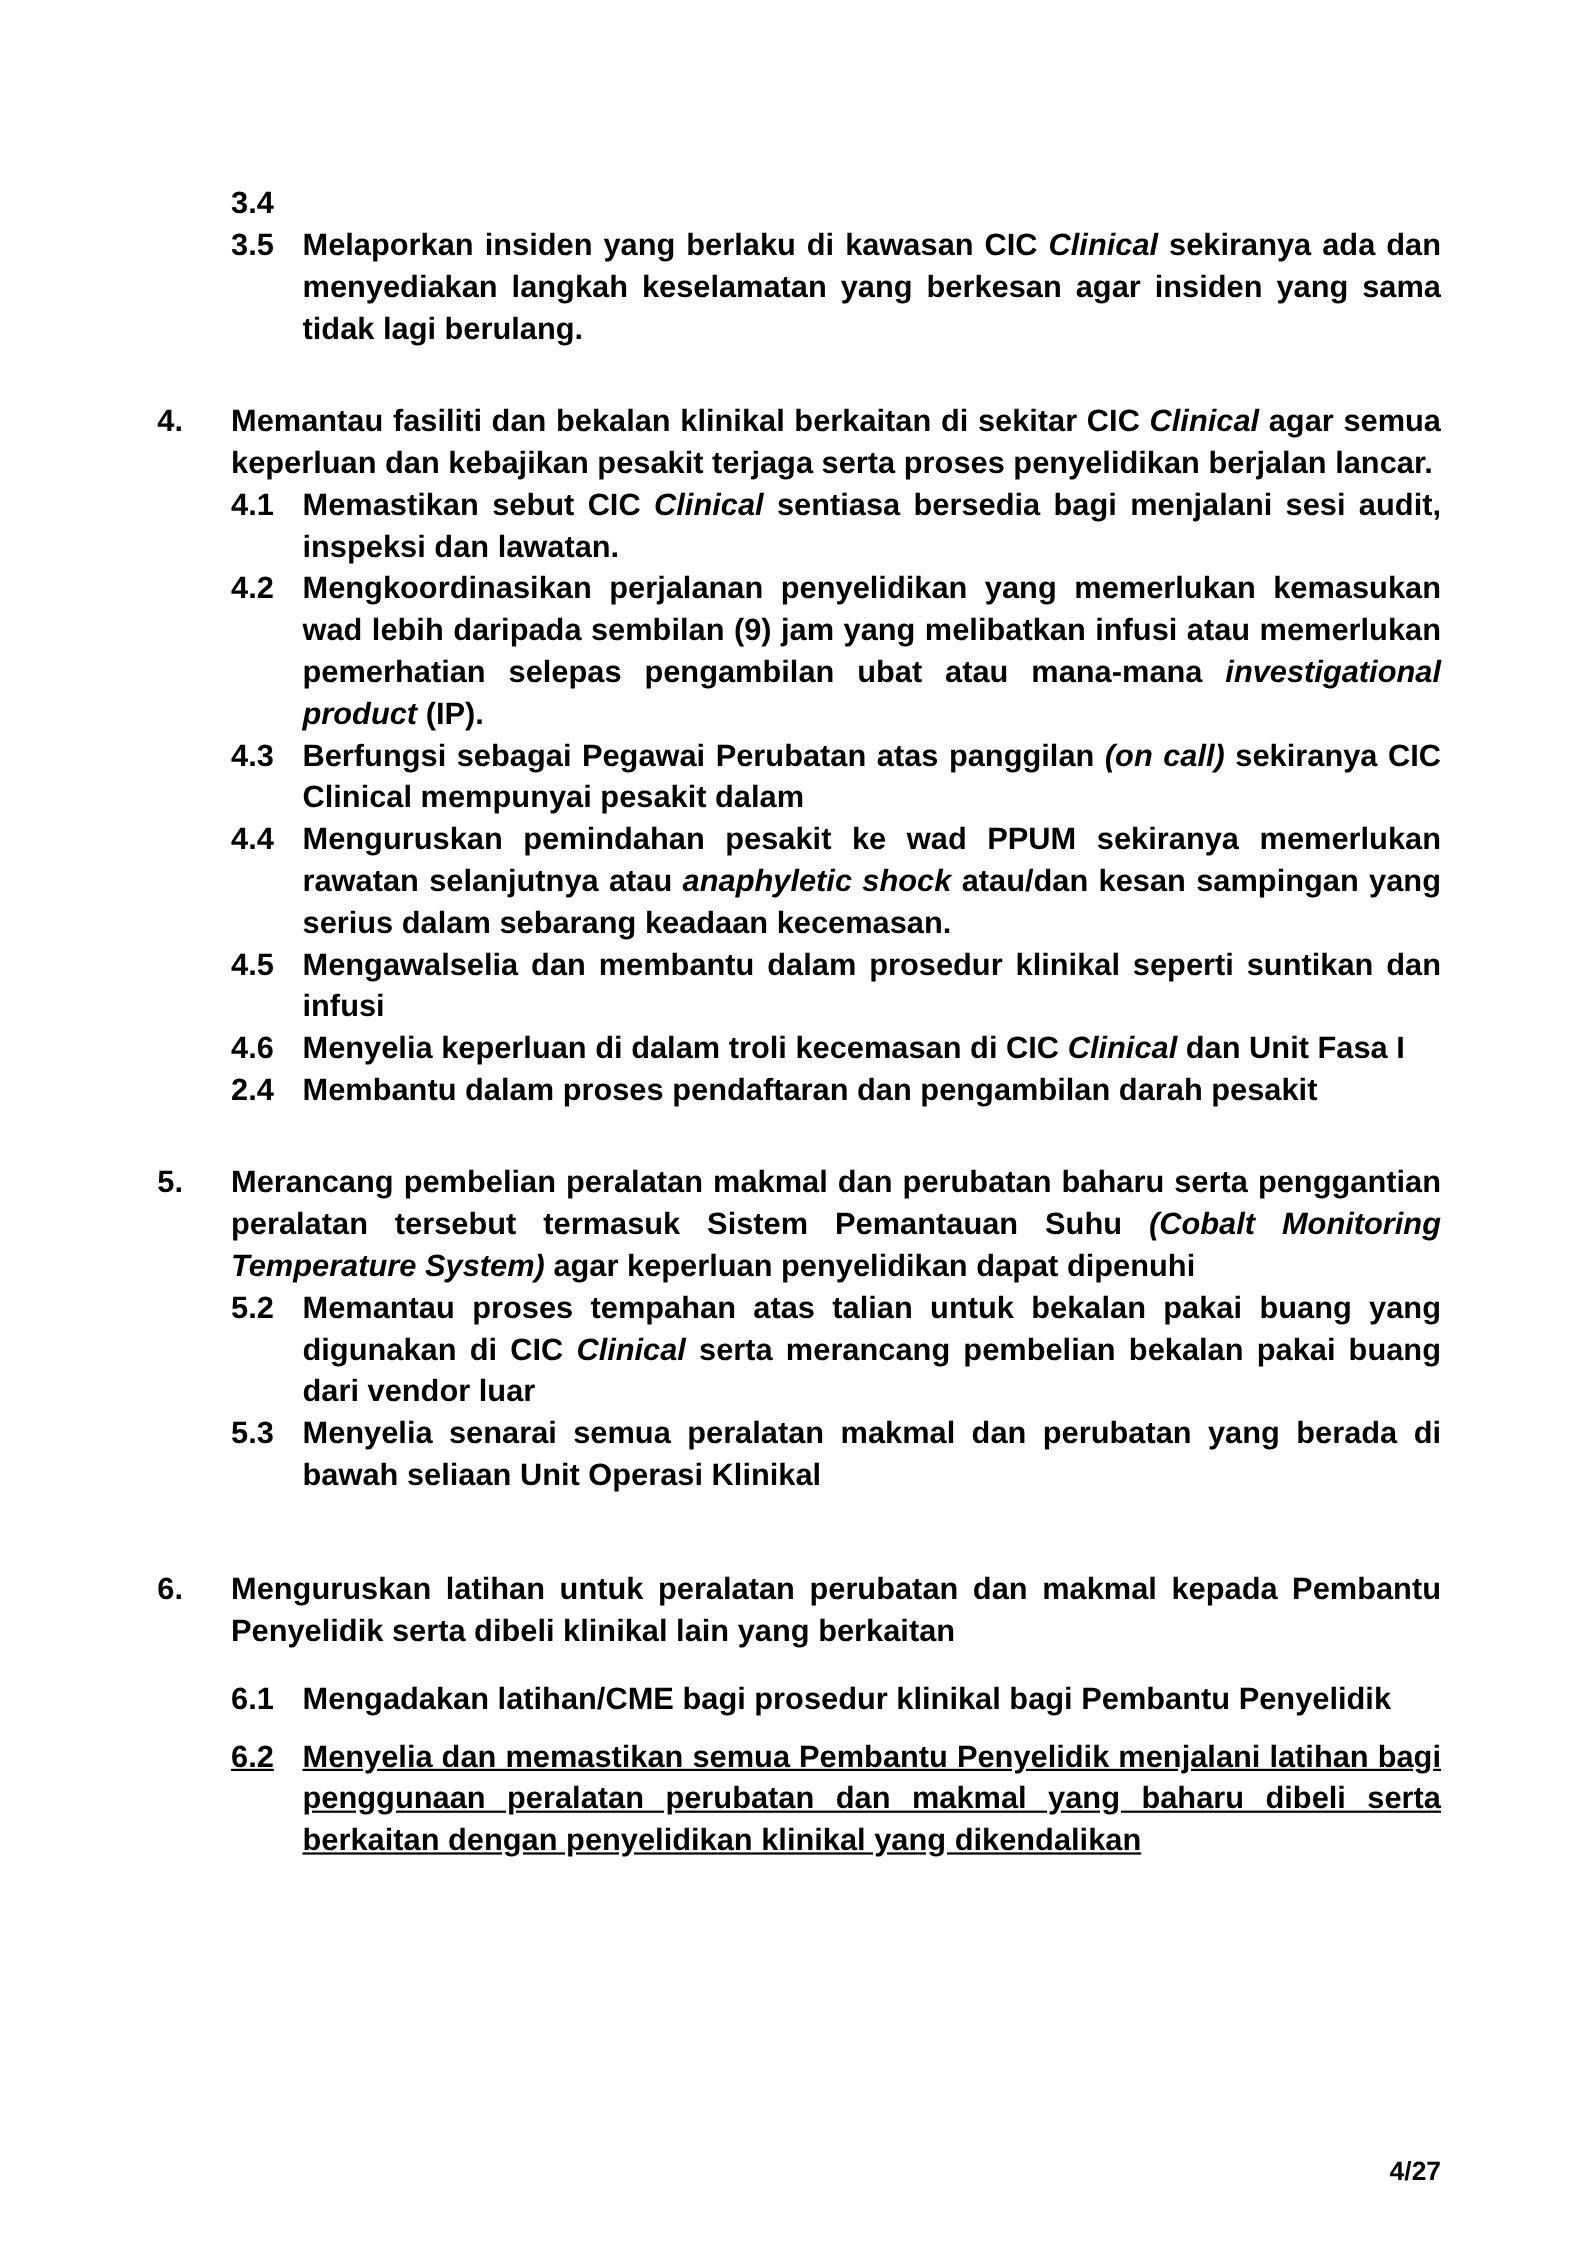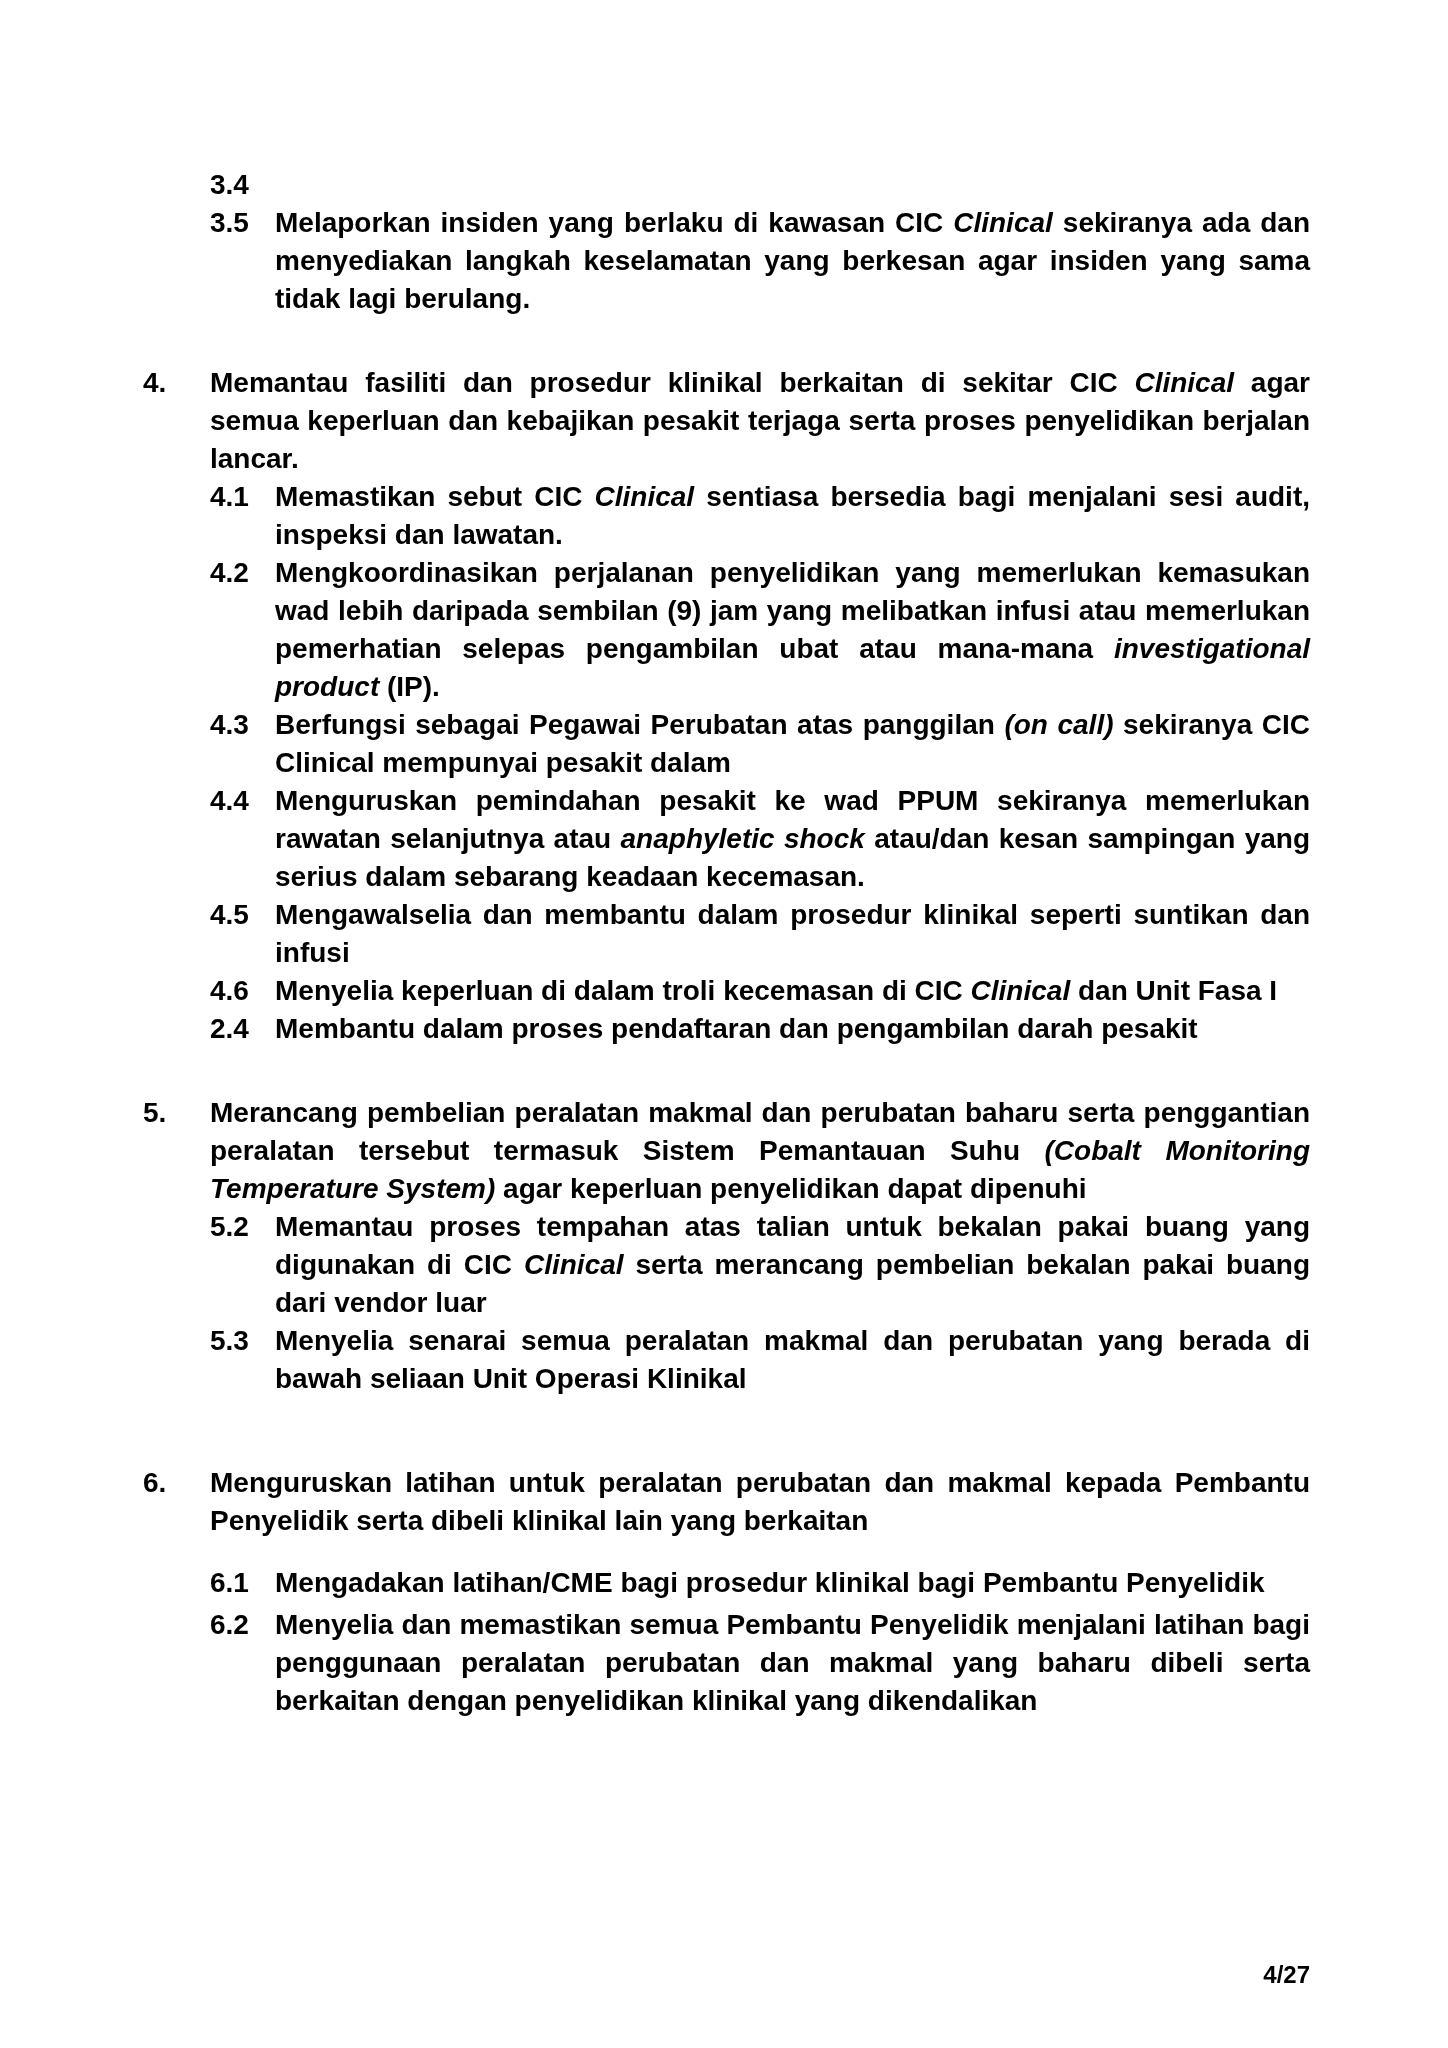--- a/index.html
+++ b/index.html
@@ -45,21 +45,22 @@
   .item.main {
     margin-top: 46px;
   }
   .item[data-number="6."] {
     margin-top: 66px;
   }
   .item[data-number="6.1"] {
     margin-top: 24px;
   }
   .item[data-number="6.2"] {
-    margin-top: 4px;
+    margin-top: 14px;
+    text-decoration: underline;
   }
   .it {
     font-style: italic;
   }
   .page-number {
     position: absolute;
     right: 138px;
     top: 1956px;
     font-size: 24px;
     line-height: 38px;
@@ -72,21 +73,21 @@
   <div class="doc">
       <div class="item sub" data-number="3.4">
         <span class="num">3.4</span>
       </div>
       <div class="item sub" data-number="3.5">
         <span class="num">3.5</span>
         <div class="txt"><span>Melaporkan insiden yang berlaku di kawasan CIC </span><span class="it">Clinical</span><span> sekiranya ada dan menyediakan langkah keselamatan yang berkesan agar insiden yang sama tidak lagi berulang.</span></div>
       </div>
       <div class="item main" data-number="4.">
         <span class="num">4.</span>
-        <div class="txt"><span>Memantau fasiliti dan prosedur klinikal berkaitan di sekitar CIC </span><span class="it">Clinical</span><span> agar semua keperluan dan kebajikan pesakit terjaga serta proses penyelidikan berjalan lancar.</span></div>
+        <div class="txt"><span>Memantau fasiliti dan bekalan klinikal berkaitan di sekitar CIC </span><span class="it">Clinical</span><span> agar semua keperluan dan kebajikan pesakit terjaga serta proses penyelidikan berjalan lancar.</span></div>
       </div>
       <div class="item sub" data-number="4.1">
         <span class="num">4.1</span>
         <div class="txt"><span>Memastikan sebut CIC </span><span class="it">Clinical</span><span> sentiasa bersedia bagi menjalani sesi audit, inspeksi dan lawatan.</span></div>
       </div>
       <div class="item sub" data-number="4.2">
         <span class="num">4.2</span>
         <div class="txt"><span>Mengkoordinasikan perjalanan penyelidikan yang memerlukan kemasukan wad lebih daripada sembilan (9) jam yang melibatkan infusi atau memerlukan pemerhatian selepas pengambilan ubat atau mana-mana </span><span class="it">investigational product</span><span> (IP).</span></div>
       </div>
       <div class="item sub" data-number="4.3">

